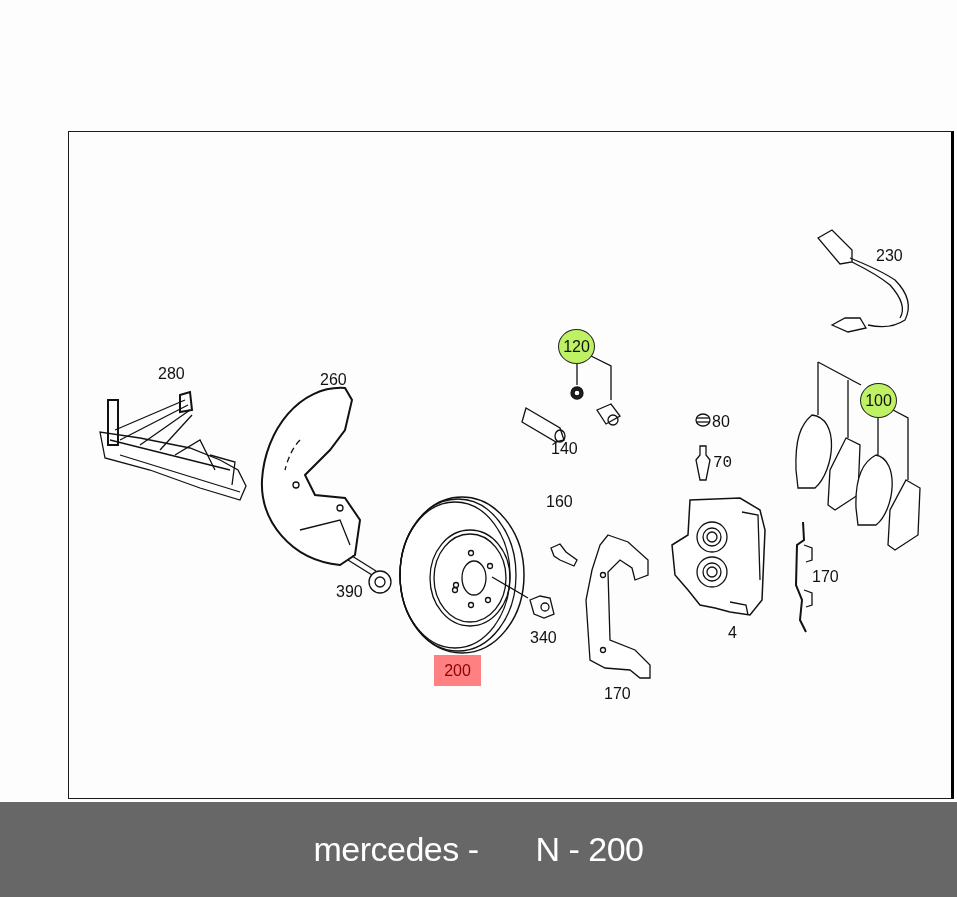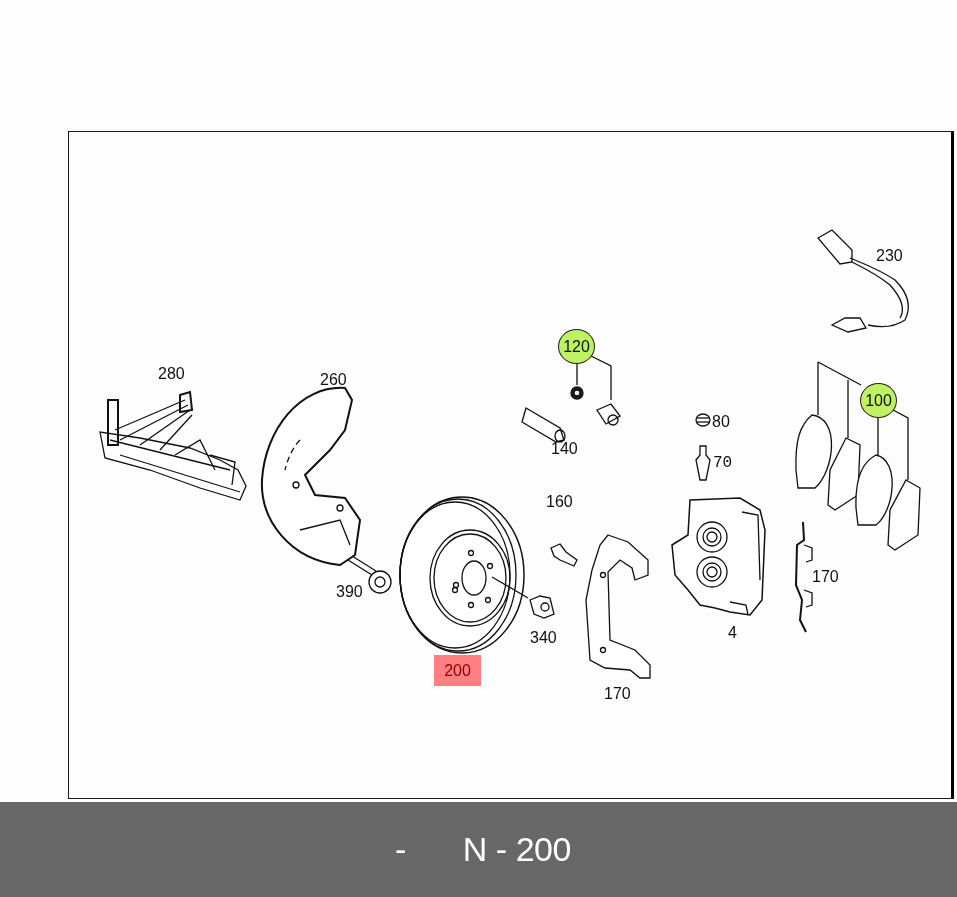--- a/index.html
+++ b/index.html
@@ -145,20 +145,21 @@
 <div class="lbl" style="left:712px;top:414px;">80</div>
 <div class="lbl" style="left:713px;top:455px;font-family:Liberation Mono, monospace;">70</div>
 <div class="lbl" style="left:604px;top:686px;">170</div>
 <div class="lbl" style="left:728px;top:625px;">4</div>
 <div class="lbl" style="left:812px;top:569px;">170</div>
 <div class="lbl" style="left:876px;top:248px;">230</div>
 <div class="circ" style="left:860px;top:383px;width:37px;height:35px;">100</div>
 <div class="hl">200</div>
 
 <div class="footer">
+  <span>mercedes</span>
   <span>&nbsp;</span>
     <span>-</span>
     <span>&nbsp;</span>
   <span class="gap"></span>
   <span>N</span>
   <span>&nbsp;</span>
     <span>-</span>
     <span>&nbsp;</span>
   <span>200</span>
 </div>

